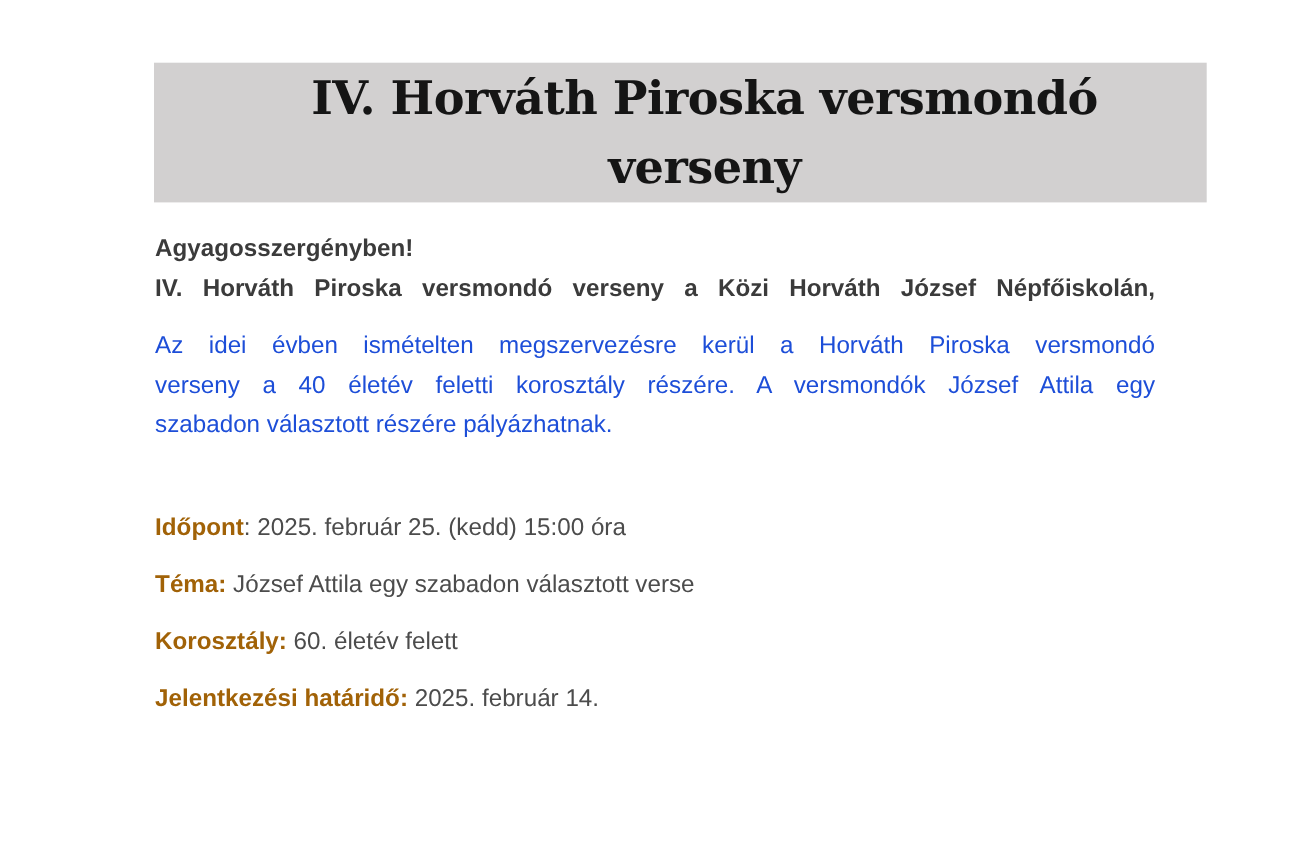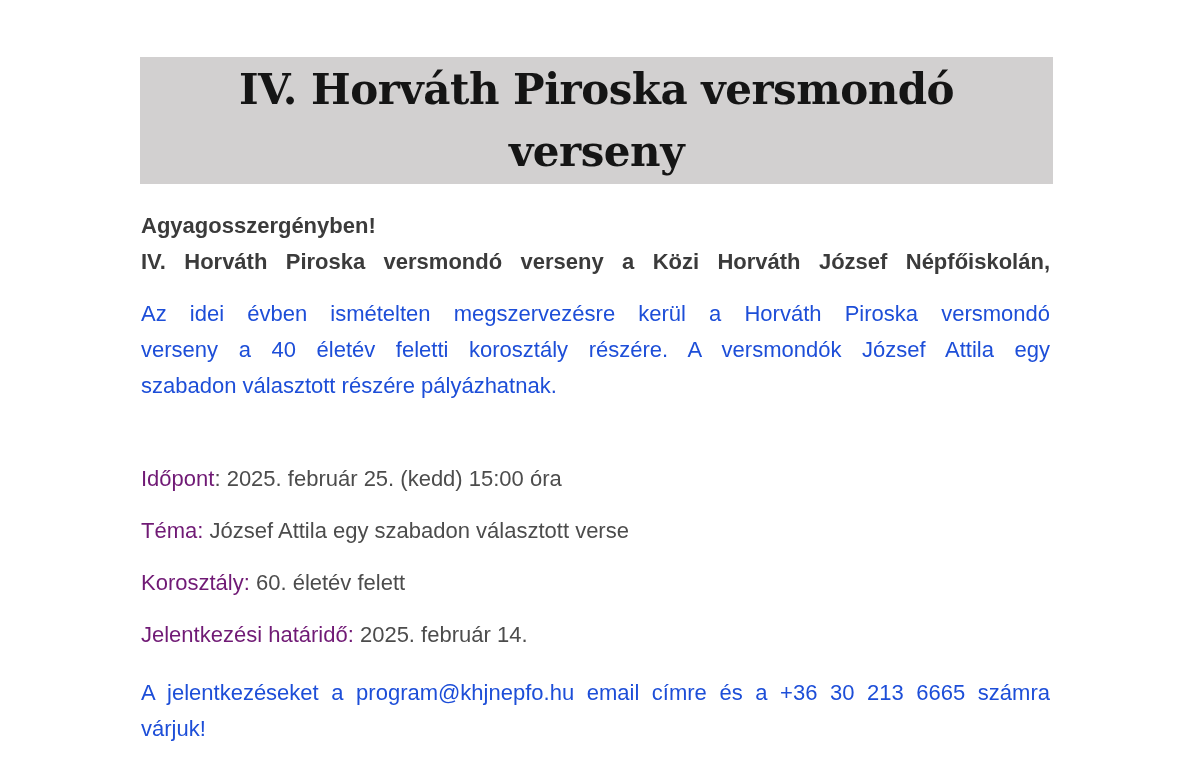--- a/index.html
+++ b/index.html
@@ -18,20 +18,21 @@
   .banner {
     position: absolute;
     left: 140px;
     top: 57px;
     width: 913px;
     height: 127px;
     background: #d2d0d0;
     display: flex;
     flex-direction: column;
     justify-content: center;
+    padding-left: 44px;
   }
   .banner .line {
     text-align: center;
     font-family: "DejaVu Serif", serif;
     font-weight: 700;
     font-size: 42px;
     line-height: 62px;
     color: #151515;
     letter-spacing: -0.5px;
   }
@@ -64,22 +65,22 @@
   .details {
     margin-top: 63px;
   }
   .detail-row {
     font-size: 22px;
     line-height: 24px;
     color: #4c4c4c;
     margin-bottom: 28px;
   }
   .detail-row .detail-label {
-    font-weight: 400;
-    color: #701a75;
+    font-weight: 700;
+    color: #a16207;
   }
 </style>
 </head>
 <body>
 
 <div class="page">
 
   <div class="banner">
     <div>
         <div class="line">IV. Horváth Piroska versmondó</div>
@@ -113,20 +114,16 @@
       <div class="detail-row">
         <span class="detail-label">Korosztály:</span><span class="detail-sep"> </span><span class="detail-value">60. életév felett</span>
       </div>
 
       <div class="detail-row">
         <span class="detail-label">Jelentkezési határidő:</span><span class="detail-sep"> </span><span class="detail-value">2025. február 14.</span>
       </div>
 
     </div>
 
-    <div class="para">
-        <div class="line">A jelentkezéseket a program@khjnepfo.hu email címre és a +36 30 213 6665 számra</div>
-        <div class="line last">várjuk!</div>
-      </div>
 
   </div>
 
 </div>
 
 </body></html>

